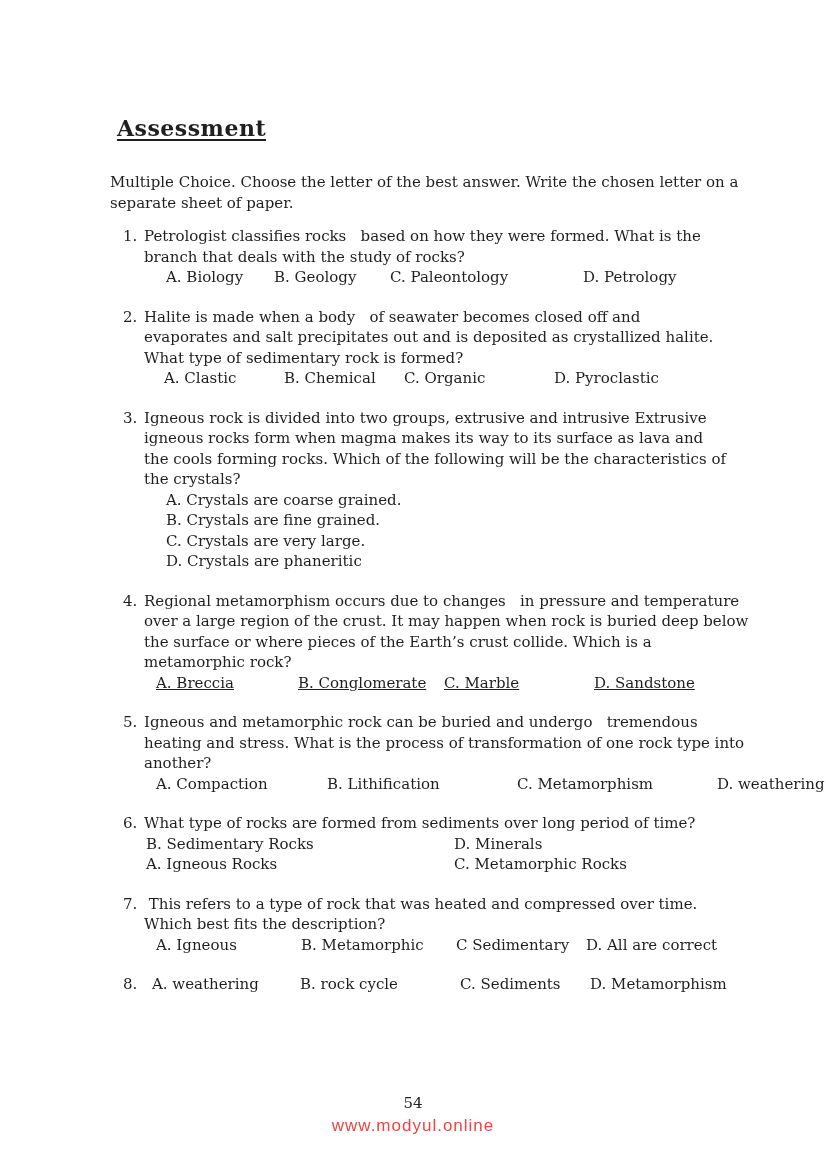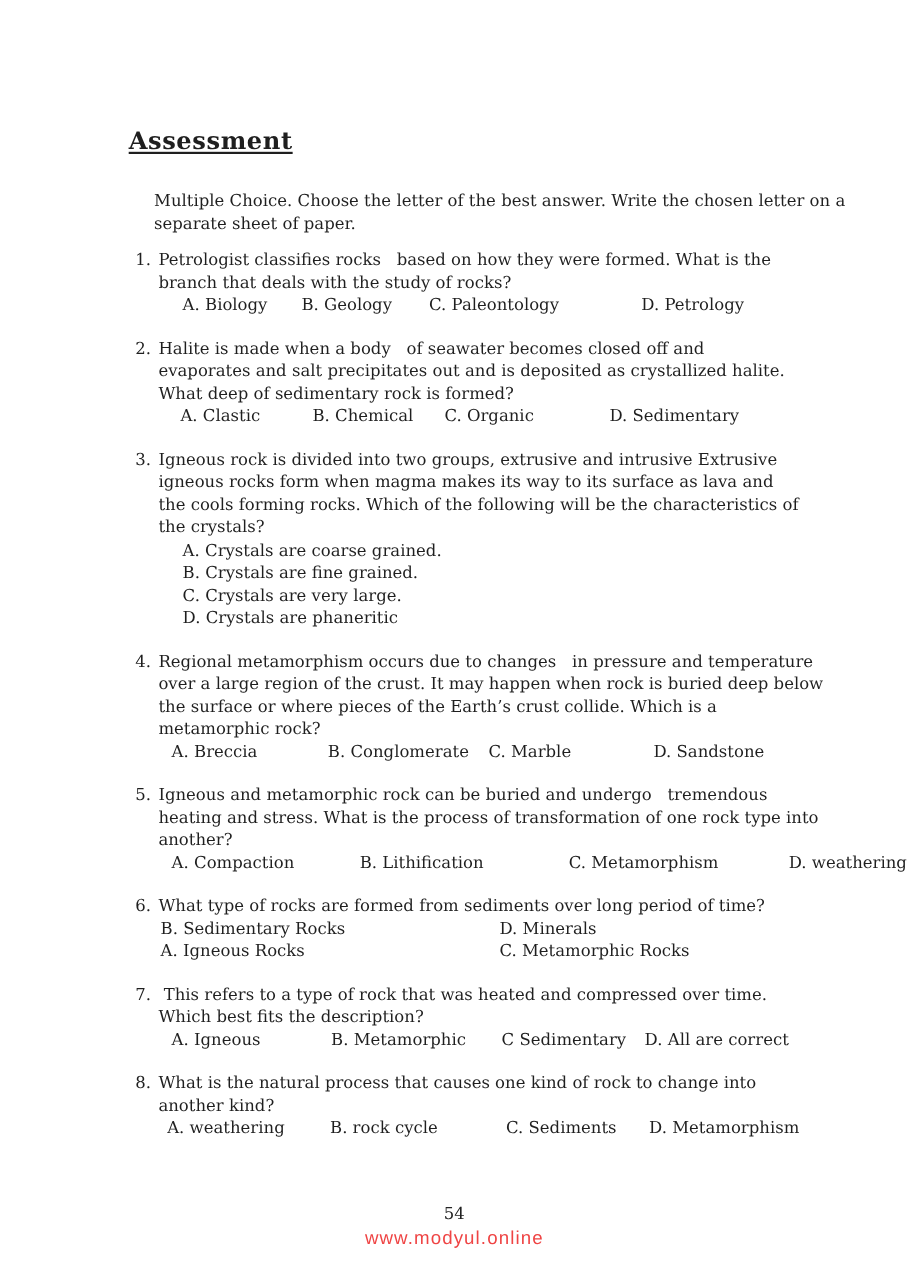--- a/index.html
+++ b/index.html
@@ -34,21 +34,20 @@
     font-weight: bold;
     letter-spacing: 0.5px;
     text-decoration: underline;
     text-decoration-thickness: 2px;
     text-underline-offset: 3px;
   }
   .intro {
     margin-top: 16px;
     width: 660px;
     white-space: pre-wrap;
-    margin-left: 30px;
   }
   .questions {
     margin-top: 13px;
     margin-left: 13px;
   }
   .question {
     display: flex;
     margin-bottom: 19px;
   }
   .q-num {
@@ -75,21 +74,21 @@
     grid-template-rows: auto auto;
     grid-template-columns: 308px auto;
     grid-auto-flow: column;
     padding-left: 2px;
   }
   
   .q-0 .layout-inline { padding-left: 22px; }
   .q-0 .opt-0 { width: 108px; } .q-0 .opt-1 { width: 116px; } .q-0 .opt-2 { width: 193px; }
   .q-1 .layout-inline { padding-left: 20px; }
   .q-1 .opt-0 { width: 120px; } .q-1 .opt-1 { width: 120px; } .q-1 .opt-2 { width: 150px; }
-  .q-3 .layout-inline { padding-left: 12px; }
+  .q-3 .layout-inline { padding-left: 12px; text-decoration: underline; }
   .q-3 .opt-0 { width: 142px; } .q-3 .opt-1 { width: 146px; } .q-3 .opt-2 { width: 150px; }
   .q-4 .layout-inline { padding-left: 12px; gap: 48px; }
   .q-4 .opt-0 { width: 123px; } .q-4 .opt-1 { width: 142px; } .q-4 .opt-2 { width: 152px; }
   .q-6 .layout-inline { padding-left: 12px; }
   .q-6 .opt-0 { width: 145px; } .q-6 .opt-1 { width: 155px; } .q-6 .opt-2 { width: 130px; }
   .q-7 .layout-inline { padding-left: 8px; }
   .q-7 .opt-0 { width: 148px; } .q-7 .opt-1 { width: 160px; } .q-7 .opt-2 { width: 130px; }
 
   .footer {
     position: absolute;
@@ -130,26 +129,26 @@
               <span class="opt opt-2">C. Paleontology</span>
               <span class="opt opt-3">D. Petrology</span>
             </div>
     </div>
   </div>
         <div class="question q-1">
     <div class="q-num">2.</div>
     <div class="q-body">
       <div class="q-text">Halite is made when a body   of seawater becomes closed off and
 evaporates and salt precipitates out and is deposited as crystallized halite.
-What deep of sedimentary rock is formed?</div>
+What type of sedimentary rock is formed?</div>
       <div class="opts layout-inline">
               <span class="opt opt-0">A. Clastic</span>
               <span class="opt opt-1">B. Chemical</span>
               <span class="opt opt-2">C. Organic</span>
-              <span class="opt opt-3">D. Sedimentary</span>
+              <span class="opt opt-3">D. Pyroclastic</span>
             </div>
     </div>
   </div>
         <div class="question q-2">
     <div class="q-num">3.</div>
     <div class="q-body">
       <div class="q-text">Igneous rock is divided into two groups, extrusive and intrusive Extrusive
 igneous rocks form when magma makes its way to its surface as lava and
 the cools forming rocks. Which of the following will be the characteristics of
 the crystals?</div>
@@ -211,22 +210,20 @@
               <span class="opt opt-0">A. Igneous</span>
               <span class="opt opt-1">B. Metamorphic</span>
               <span class="opt opt-2">C Sedimentary</span>
               <span class="opt opt-3">D. All are correct</span>
             </div>
     </div>
   </div>
         <div class="question q-7">
     <div class="q-num">8.</div>
     <div class="q-body">
-      <div class="q-text">What is the natural process that causes one kind of rock to change into
-another kind?</div>
       <div class="opts layout-inline">
               <span class="opt opt-0">A. weathering</span>
               <span class="opt opt-1">B. rock cycle</span>
               <span class="opt opt-2">C. Sediments</span>
               <span class="opt opt-3">D. Metamorphism</span>
             </div>
     </div>
   </div>
       </div>
   </div>

